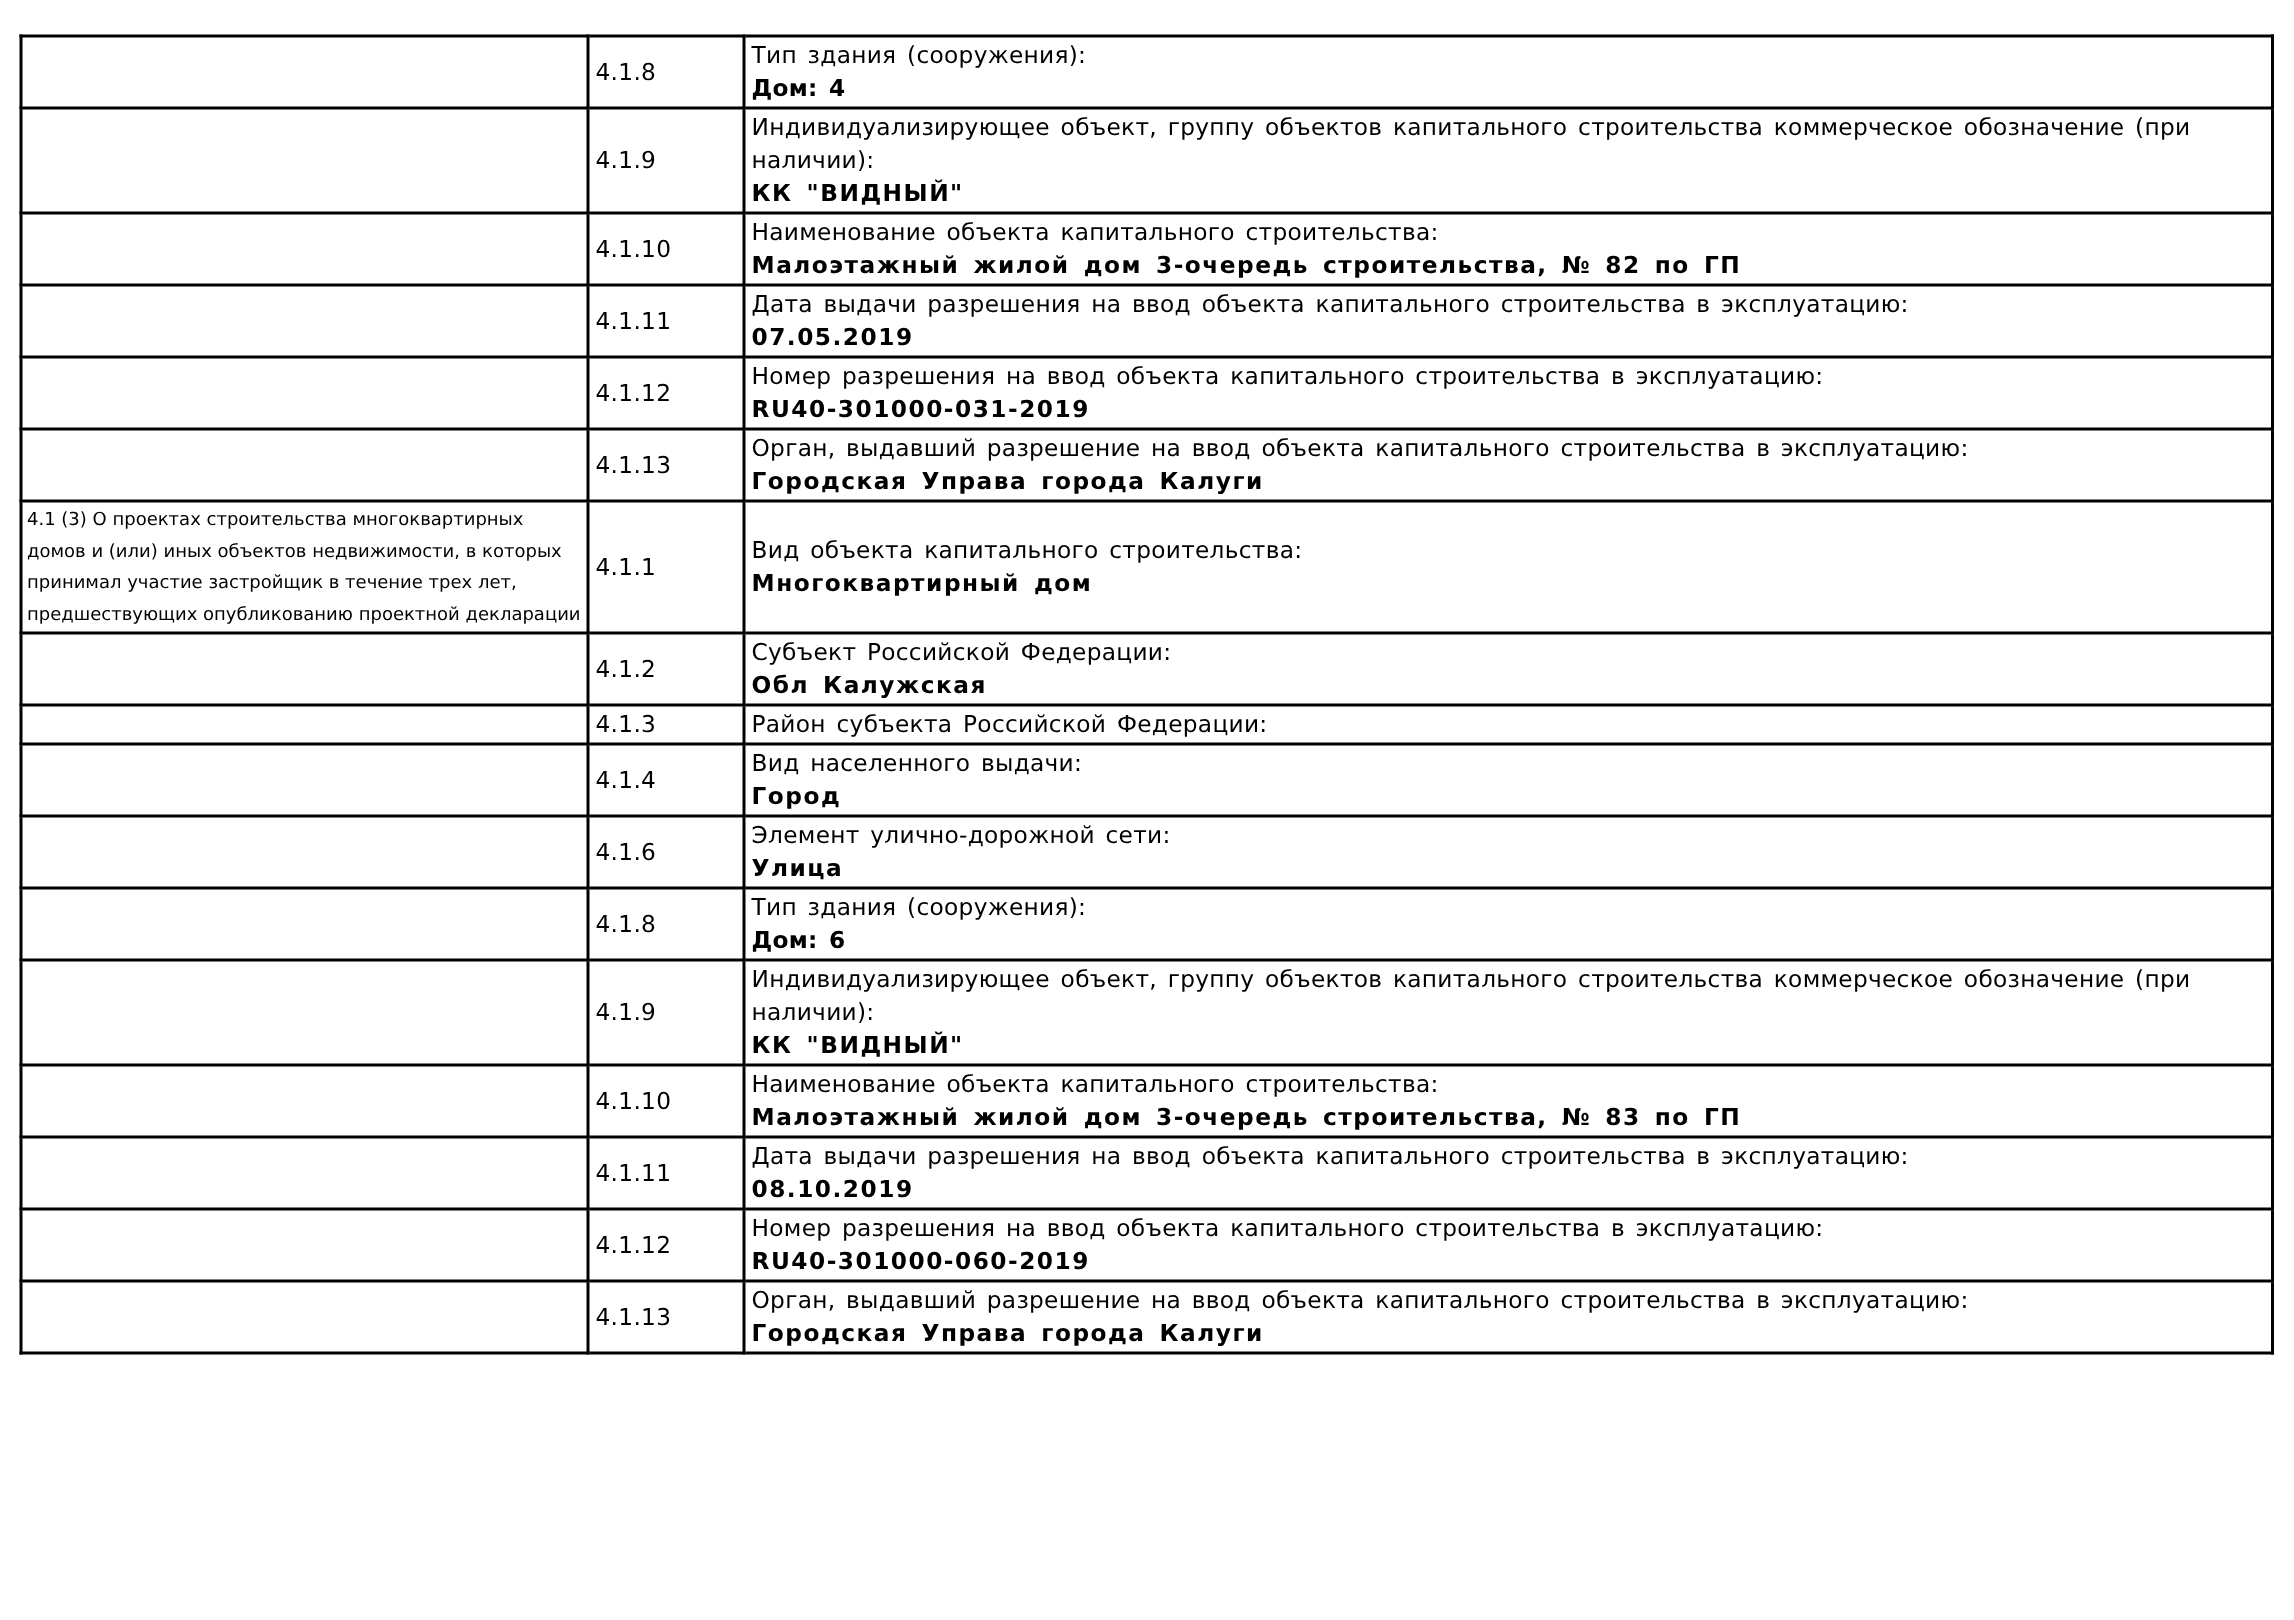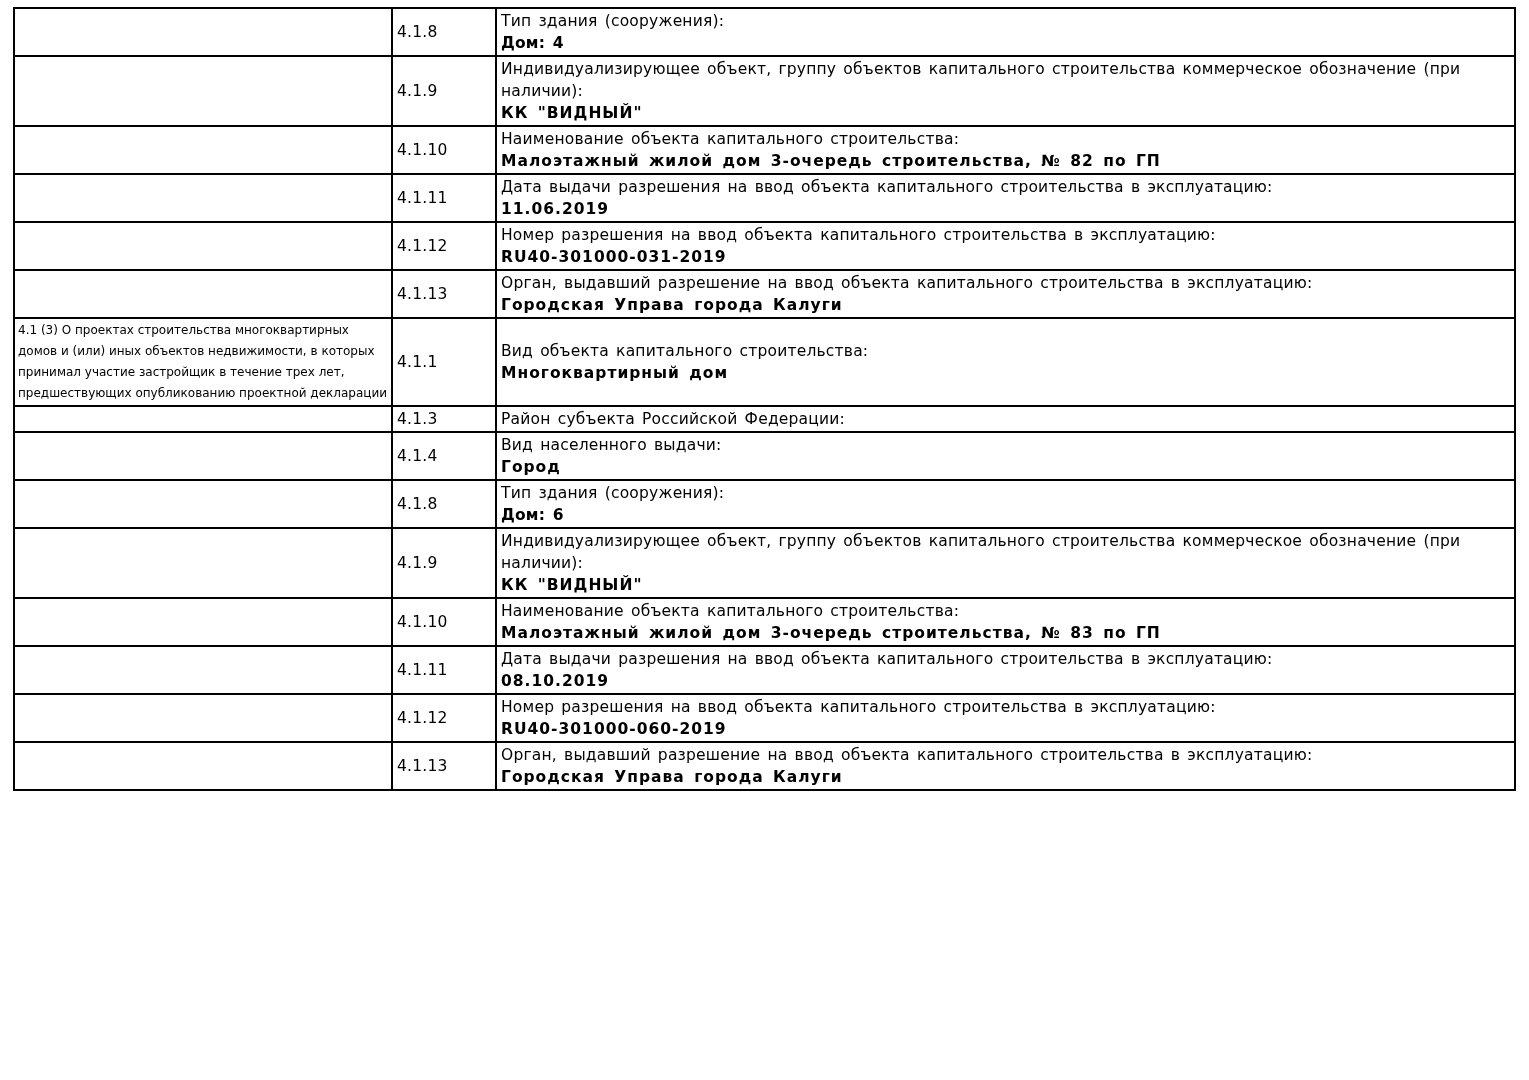--- a/index.html
+++ b/index.html
@@ -7,20 +7,21 @@
     width: 1529px; height: 1080px;
     background: #ffffff;
     font-family: "DejaVu Sans", "Liberation Sans", sans-serif;
     color: #000000;
   }
   .page {
     position: relative;
     width: 1529px; height: 947px;
     background: #ffffff;
     overflow: hidden;
+    margin-top: 16px;
   }
   table.decl-table {
     position: absolute;
     left: 13px; top: 7px;
     width: 1503px;
     border-collapse: collapse;
     table-layout: fixed;
   }
   .decl-table td {
     border: 2px solid #000000;
@@ -94,21 +95,21 @@
       <div class="field-label">Наименование объекта капитального строительства:</div>
       <div class="field-value">Малоэтажный жилой дом 3-очередь строительства, № 82 по ГП</div>
     </td>
   </tr>
 
   <tr>
     <td class="c-section"></td>
     <td class="c-num">4.1.11</td>
     <td class="c-content">
       <div class="field-label">Дата выдачи разрешения на ввод объекта капитального строительства в эксплуатацию:</div>
-      <div class="field-value">11.06.2019</div>
+      <div class="field-value">07.05.2019</div>
     </td>
   </tr>
 
   <tr>
     <td class="c-section"></td>
     <td class="c-num">4.1.12</td>
     <td class="c-content">
       <div class="field-label">Номер разрешения на ввод объекта капитального строительства в эксплуатацию:</div>
       <div class="field-value">RU40-301000-031-2019</div>
     </td>
@@ -125,40 +126,56 @@
 
   <tr>
     <td class="c-section">4.1 (3) О проектах строительства многоквартирных домов и (или) иных объектов недвижимости, в которых принимал участие застройщик в течение трех лет, предшествующих опубликованию проектной декларации</td>
     <td class="c-num">4.1.1</td>
     <td class="c-content">
       <div class="field-label">Вид объекта капитального строительства:</div>
       <div class="field-value">Многоквартирный дом</div>
     </td>
   </tr>
 
+  <tr>
+    <td class="c-section"></td>
+    <td class="c-num">4.1.2</td>
+    <td class="c-content">
+      <div class="field-label">Субъект Российской Федерации:</div>
+      <div class="field-value">Обл Калужская</div>
+    </td>
+  </tr>
 
   <tr>
     <td class="c-section"></td>
     <td class="c-num">4.1.3</td>
     <td class="c-content">
       <div class="field-label">Район субъекта Российской Федерации:</div>
 
     </td>
   </tr>
 
   <tr>
     <td class="c-section"></td>
     <td class="c-num">4.1.4</td>
     <td class="c-content">
       <div class="field-label">Вид населенного выдачи:</div>
       <div class="field-value">Город</div>
     </td>
   </tr>
 
 
+  <tr>
+    <td class="c-section"></td>
+    <td class="c-num">4.1.6</td>
+    <td class="c-content">
+      <div class="field-label">Элемент улично-дорожной сети:</div>
+      <div class="field-value">Улица</div>
+    </td>
+  </tr>
 
 
   <tr>
     <td class="c-section"></td>
     <td class="c-num">4.1.8</td>
     <td class="c-content">
       <div class="field-label">Тип здания (сооружения):</div>
       <div class="field-value plain">Дом: 6</div>
     </td>
   </tr>

